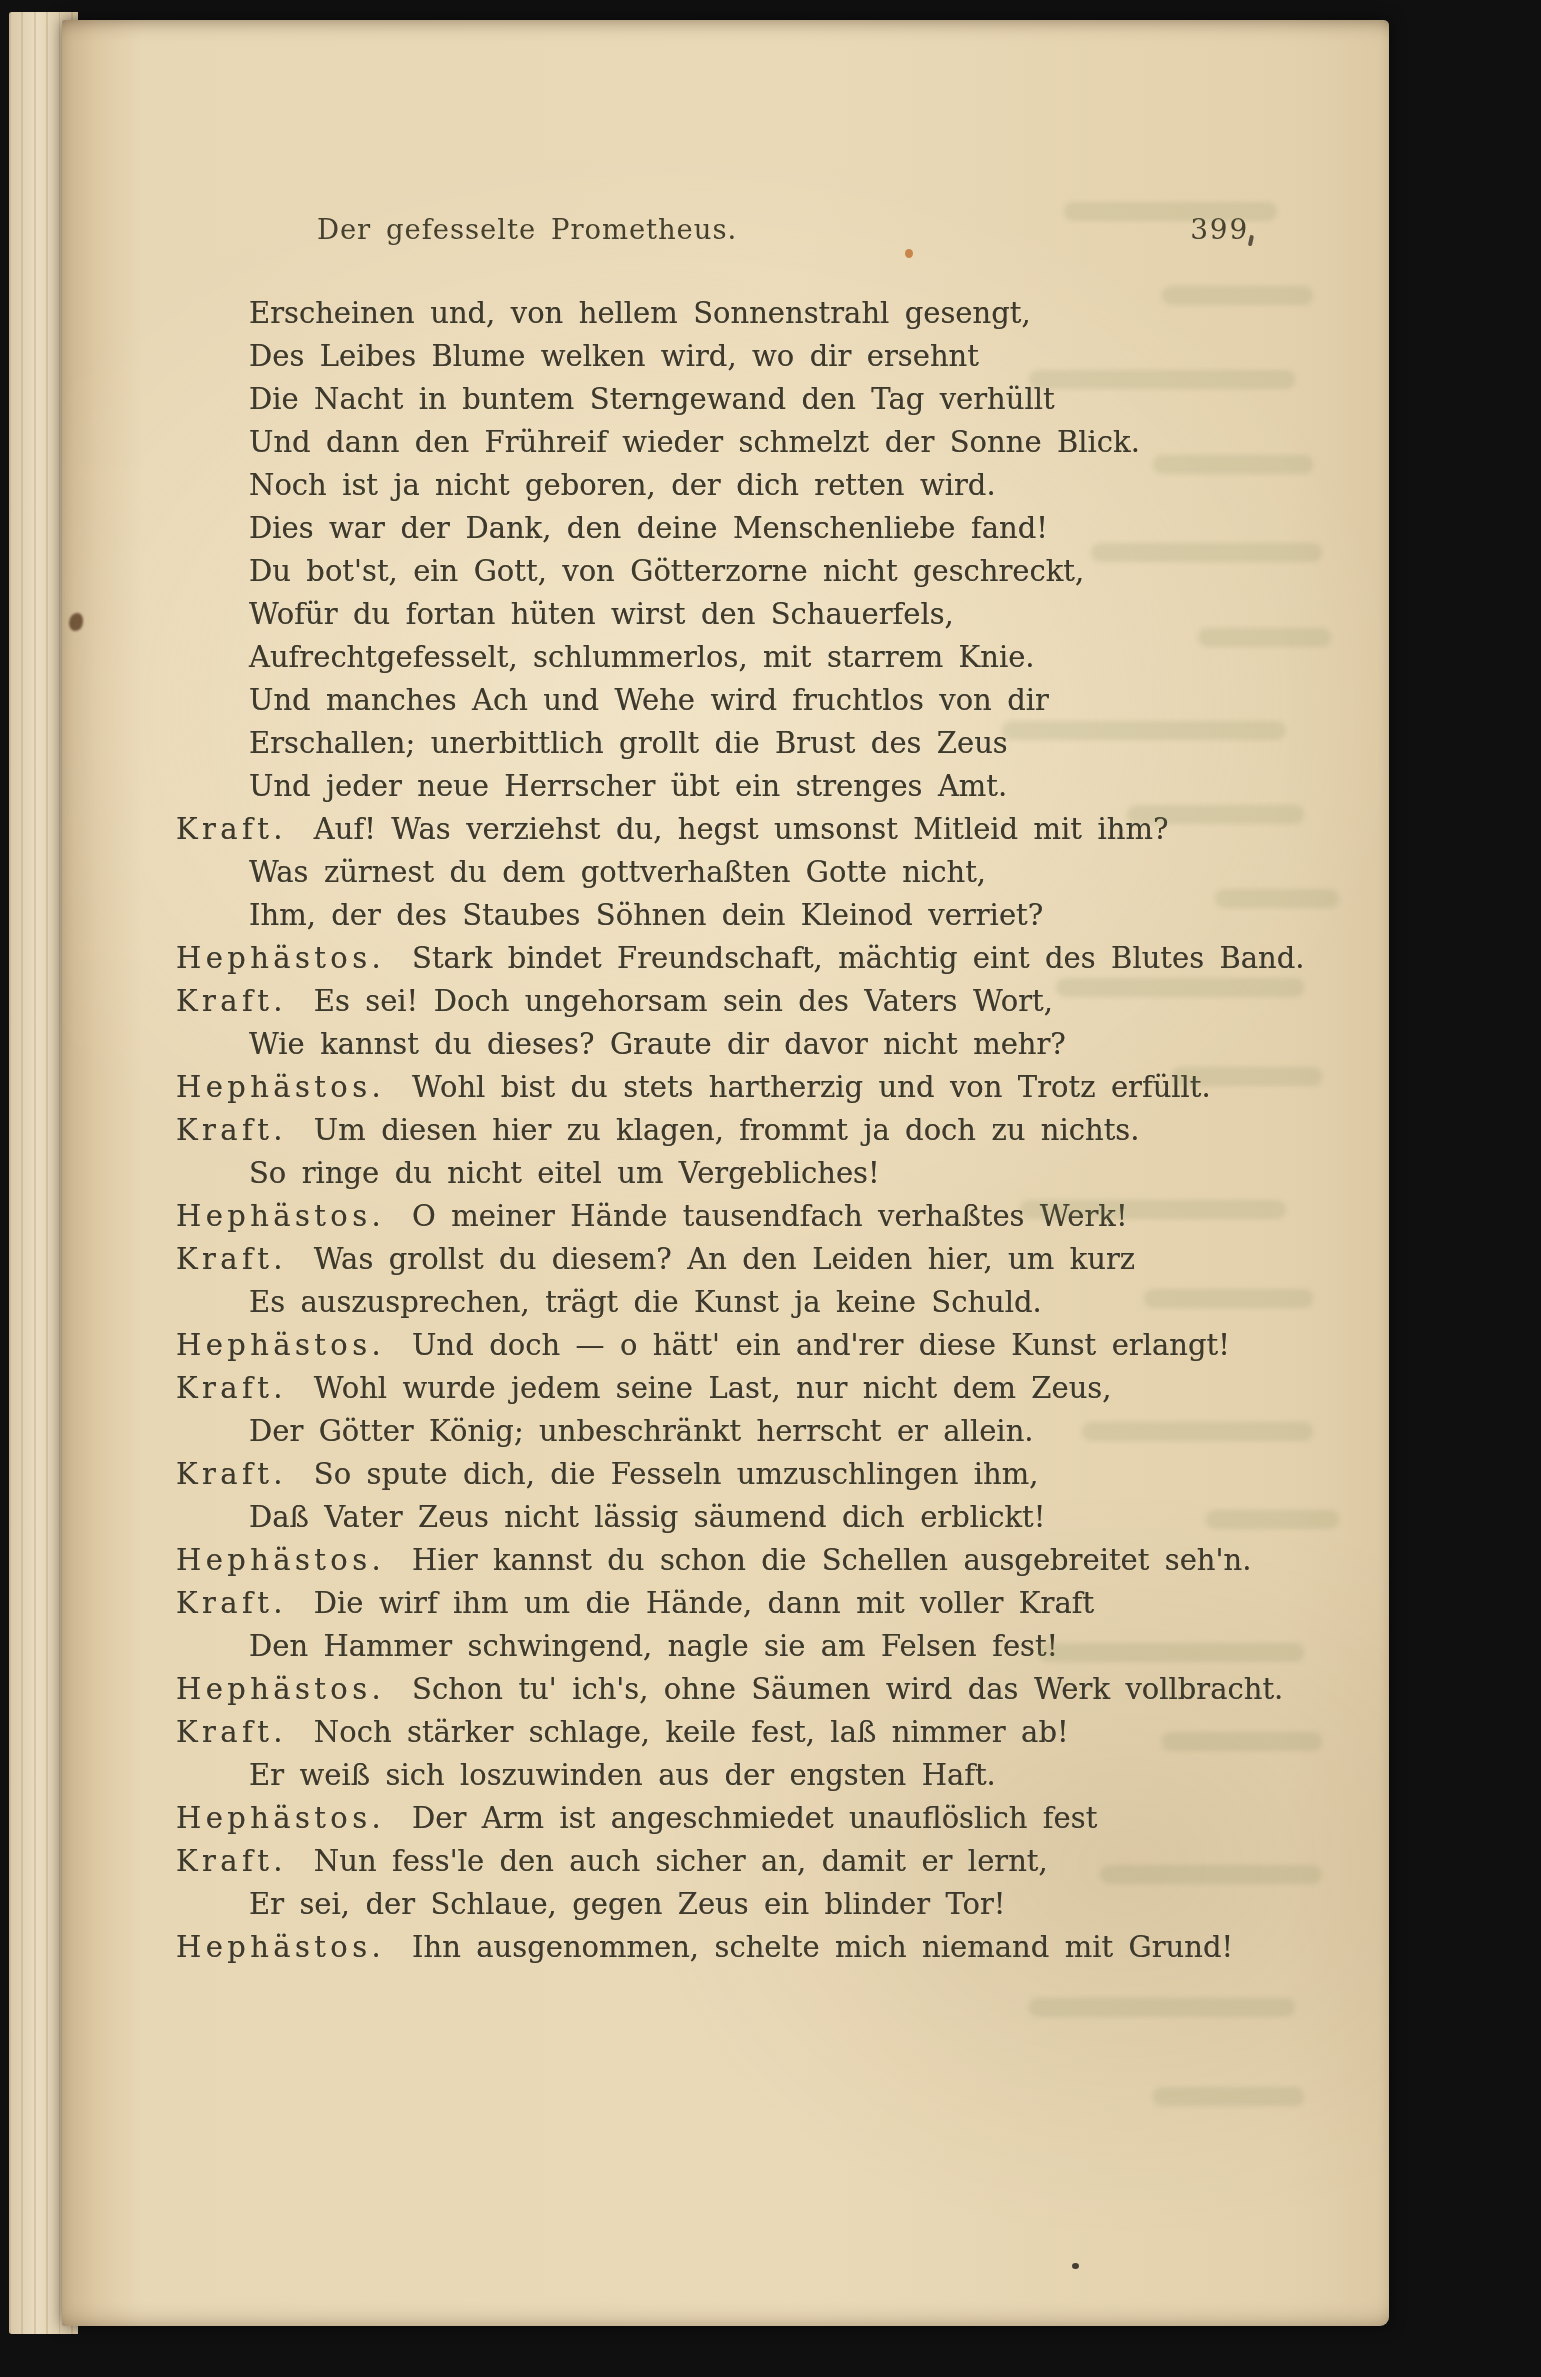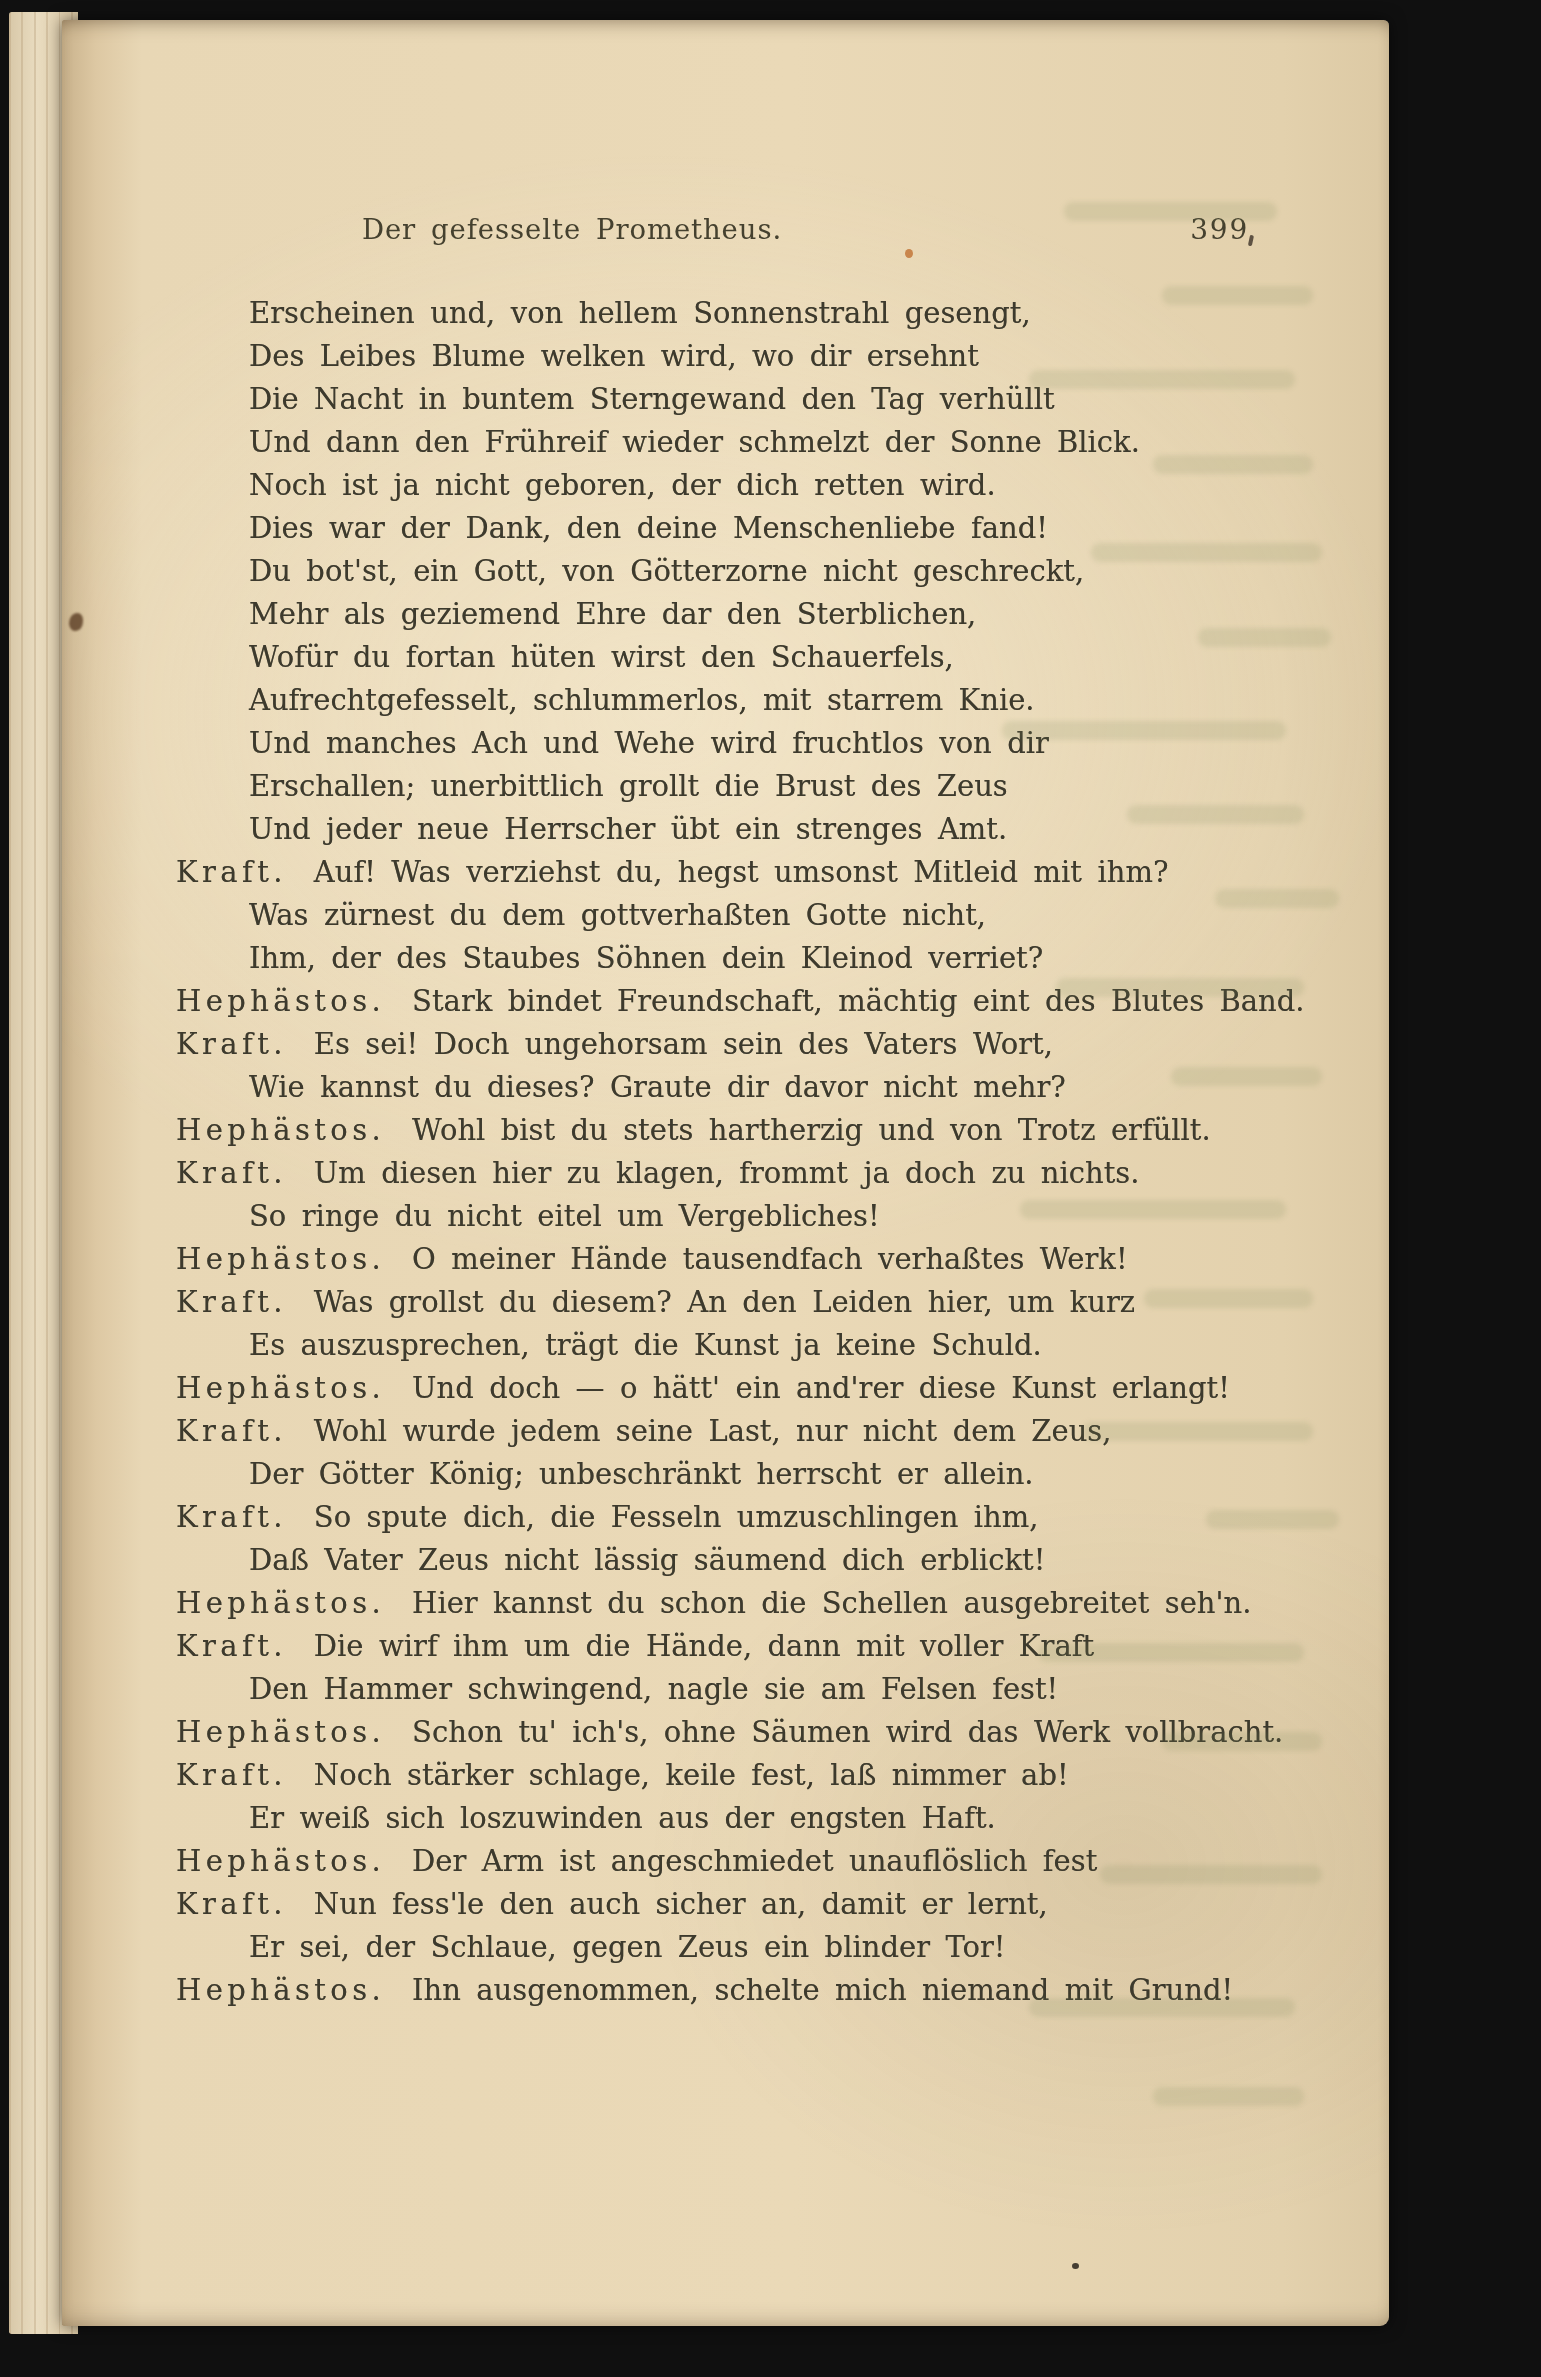--- a/index.html
+++ b/index.html
@@ -32,21 +32,20 @@
   .page-inner{position:absolute;inset:0;overflow:hidden;}
 
   .running-head{
     position:absolute;top:193px;left:0;right:0;height:35px;
     color:#474335;
   }
   .head-title{
     position:absolute;left:255px;top:0;
     font-size:27.5px;letter-spacing:0.9px;word-spacing:5.3px;
     color:#45412f;
-    margin-left:45px;
   }
   .page-number{
     position:absolute;right:140px;top:0;
     font-size:28px;color:#45412f;letter-spacing:1.8px;
   }
 
   .text-block{
     position:absolute;left:114px;top:272px;right:62px;
     color:#3d3a2d;
   }
@@ -114,23 +113,20 @@
   </div>
 
   <div class="line indent">
     <span class="vtext">Dies war der Dank, den deine Menschenliebe fand!</span>
   </div>
 
   <div class="line indent">
     <span class="vtext">Du bot'st, ein Gott, von Götterzorne nicht geschreckt,</span>
   </div>
 
-  <div class="line indent">
-    <span class="vtext">Mehr als geziemend Ehre dar den Sterblichen,</span>
-  </div>
 
   <div class="line indent">
     <span class="vtext">Wofür du fortan hüten wirst den Schauerfels,</span>
   </div>
 
   <div class="line indent">
     <span class="vtext">Aufrechtgefesselt, schlummerlos, mit starrem Knie.</span>
   </div>
 
   <div class="line indent">

